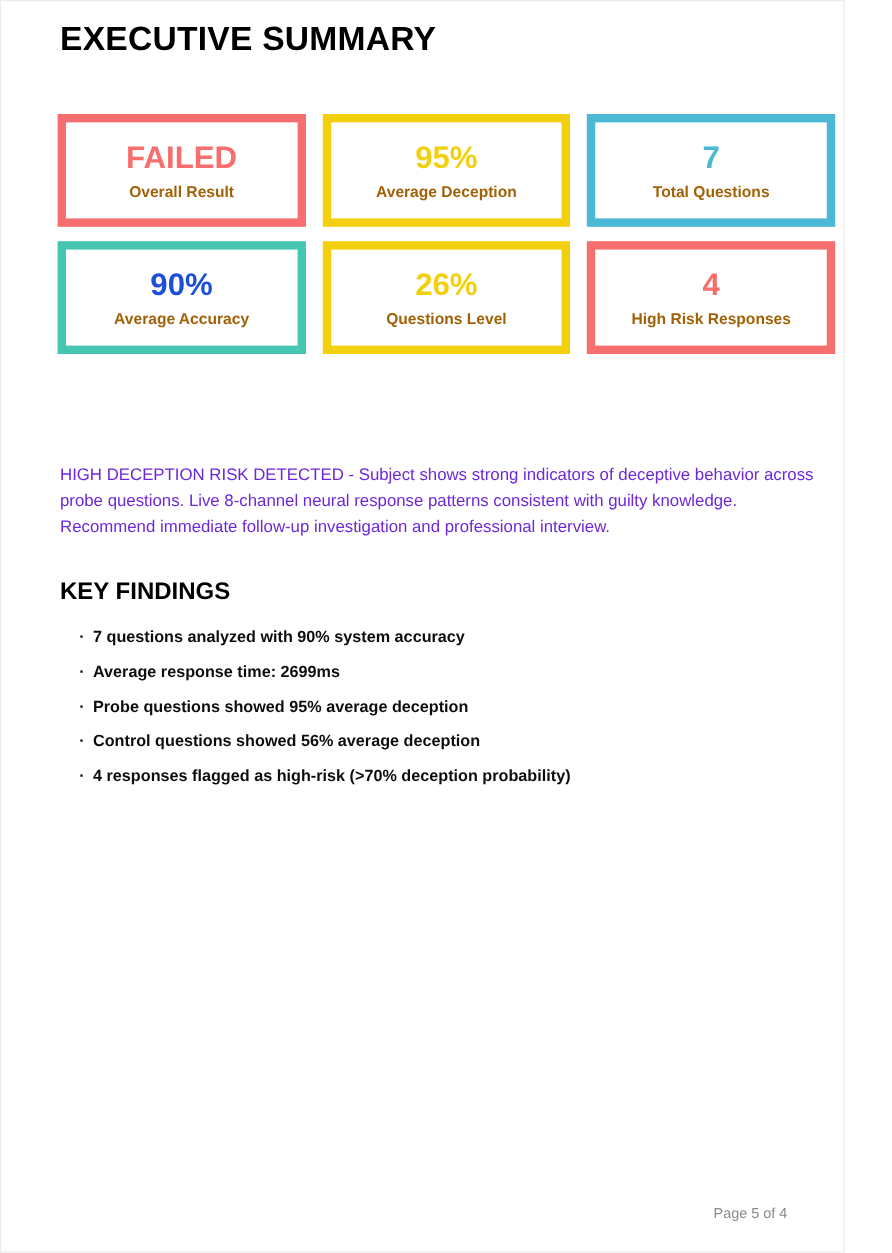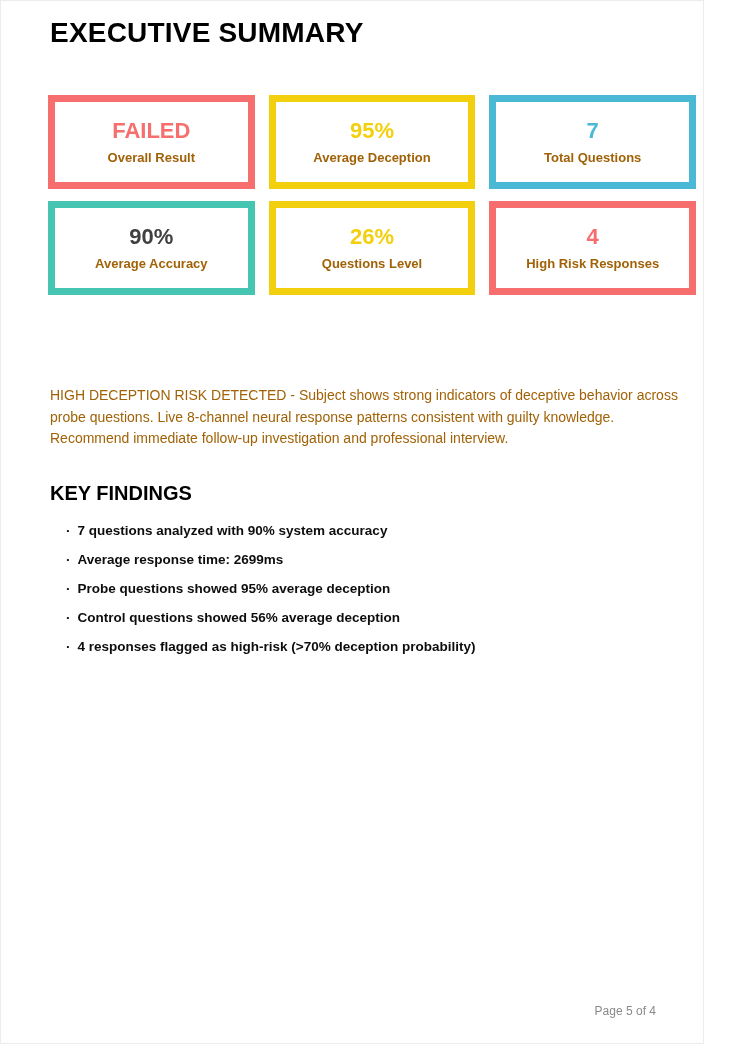--- a/index.html
+++ b/index.html
@@ -37,60 +37,60 @@
     height: 94px;
     background: #ffffff;
     border: 7px solid #cccccc;
     display: flex;
     flex-direction: column;
     align-items: center;
     justify-content: center;
     text-align: center;
   }
   .stat-value {
-    font-size: 22px;
+    font-size: 26px;
     font-weight: bold;
     line-height: 1;
   }
   .stat-label {
     margin-top: 9px;
     font-size: 13px;
     font-weight: bold;
     color: #a16207;
     line-height: 1;
   }
   .card--coral { border-color: #F76E6E; }
   .card--coral .stat-value { color: #F76E6E; }
   .card--yellow { border-color: #F3D00E; }
   .card--yellow .stat-value { color: #F3D00E; }
   .card--blue { border-color: #4BB8D5; }
   .card--blue .stat-value { color: #4BB8D5; }
   .card--teal { border-color: #46C6B2; }
-  .card--teal .stat-value { color: #404040; }
+  .card--teal .stat-value { color: #1d4ed8; }
 
   .section-heading {
     position: absolute;
     left: 50px;
     font-size: 20px;
     font-weight: bold;
     color: #000000;
     margin: 0;
     line-height: 1.1;
   }
   .heading-pa { top: 346px; }
   .heading-kf { top: 482px; }
   .assessment-body {
     position: absolute;
     left: 50px;
     top: 385px;
     width: 645px;
     font-size: 14px;
     font-weight: normal;
     line-height: 21.5px;
-    color: #a16207;
+    color: #6d28d9;
     margin: 0;
   }
   .findings-list {
     position: absolute;
     left: 66px;
     top: 523px;
     margin: 0;
     padding: 0;
     list-style: none;
   }

